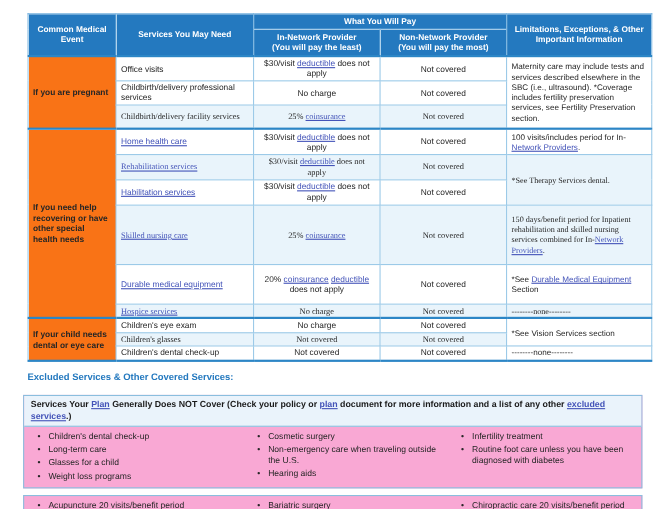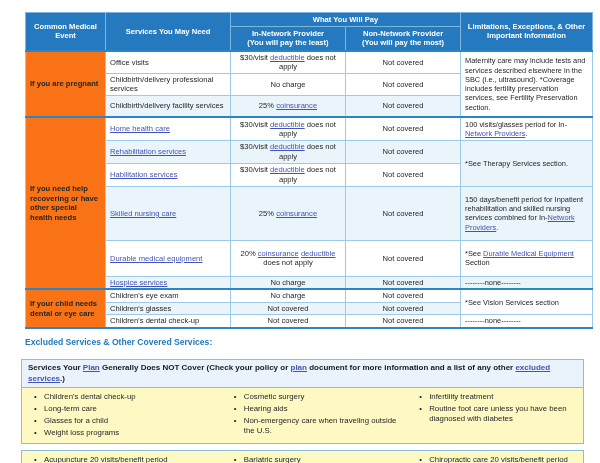--- a/index.html
+++ b/index.html
@@ -9,33 +9,33 @@
   
   table.benefits{border-collapse:collapse;table-layout:fixed;width:567px;margin:12px 0 0 25px;
     border:1.5px solid #4f9fd3;}
   table.benefits th, table.benefits td{overflow:hidden;}
   thead th{background:#2479bf;color:#ffffff;font-weight:bold;font-size:7.6px;line-height:1.25;
     padding:2px 3px;border:1px solid #7db6e0;text-align:center;vertical-align:middle;}
   thead tr.hrow2 th, thead th[rowspan]{border-bottom:2px solid #2c86c6;}
   tbody td{font-size:7.6px;line-height:1.25;padding:1px 4px;vertical-align:middle;
     border:1px solid #9ccae8;background:#ffffff;}
   td.event{background:#f97316;font-weight:bold;vertical-align:middle;}
-  tr.stripe td.serv, tr.stripe td.pay, tr.stripe td.lim{background:#e9f4fb;}
+  tr.stripe td.serv, tr.stripe td.pay, tr.stripe td.lim{background:#e9f4fb;font-family:Liberation Serif, serif;}
   td.pay{text-align:center;}
   td.serv{text-align:left;}
   td.lim{font-size:7.4px;text-align:left;}
   tr.grp-end > td, td.span-gb{border-bottom:2.5px solid #2c86c6;}
   table.benefits{border-bottom:2.5px solid #2c86c6;}
   tr.rh20{height:20px}tr.rh22{height:22px}tr.rh23{height:23px}tr.rh54{height:54px}
   tr.rh24{height:36px}tr.rh11{height:11px}tr.rh12{height:12px}
   .lnk{color:#4353b8;text-decoration:underline;}
 
   
   .section-heading{margin:8px 0 12px 25px;font-size:8.6px;font-weight:bold;color:#2479bf;}
-  .box{margin:6px 0 0 21px;width:561px;border:1.2px solid #8abede;background:#fef9c3;}
+  .box{margin:6px 0 0 21px;width:561px;border:1.2px solid #8abede;background:#f9a8d4;}
   .box-header{background:#eaf3fb;border-bottom:1.2px solid #8abede;font-weight:bold;
     font-size:8px;line-height:1.35;padding:3px 6px;color:#1a1a1a;}
   .box-body{display:flex;padding:2px 6px 4px 10px;}
   .bcol1{flex:1.25;}
   .bcol2{flex:1.16;}
   .bcol3{flex:1;}
   ul.blist{margin:0;padding:0;list-style:none;}
   ul.blist li{font-size:7.8px;line-height:1.25;margin:2px 8px 2px 0;padding-left:12px;position:relative;}
   ul.blist li::before{content:"\2022";position:absolute;left:2px;top:0;}
 </style>
@@ -88,27 +88,27 @@
         <td class="serv"><span>Childbirth/delivery facility services</span></td>
         <td class="pay"><span>25% </span><span class="lnk">coinsurance</span></td>
         <td class="pay">Not covered</td>
       </tr>
 
       <tr class="rh23">
         <td class="event span-gb" rowspan="6">If you need help recovering or have other special health needs</td>
         <td class="serv"><span class="lnk">Home health care</span></td>
         <td class="pay"><span>$30/visit </span><span class="lnk">deductible</span><span> does not apply</span></td>
         <td class="pay">Not covered</td>
-        <td class="lim"><span>100 visits/glasses period for In-</span><span class="lnk">Network Providers</span><span>.</span></td>
+        <td class="lim"><span>100 visits/includes period for In-</span><span class="lnk">Network Providers</span><span>.</span></td>
       </tr>
       <tr class="rh23 stripe">
         <td class="serv"><span class="lnk">Rehabilitation services</span></td>
         <td class="pay"><span>$30/visit </span><span class="lnk">deductible</span><span> does not apply</span></td>
         <td class="pay">Not covered</td>
-        <td class="lim" rowspan="2"><span>*See Therapy Services section.</span></td>
+        <td class="lim" rowspan="2"><span>*See Therapy Services dental.</span></td>
       </tr>
       <tr class="rh23">
         <td class="serv"><span class="lnk">Habilitation services</span></td>
         <td class="pay"><span>$30/visit </span><span class="lnk">deductible</span><span> does not apply</span></td>
         <td class="pay">Not covered</td>
       </tr>
       <tr class="rh54 stripe">
         <td class="serv"><span class="lnk">Skilled nursing care</span></td>
         <td class="pay"><span>25% </span><span class="lnk">coinsurance</span></td>
         <td class="pay">Not covered</td>
@@ -154,22 +154,22 @@
     <div class="box-header"><span>Services Your </span><span class="lnk">Plan</span><span> Generally Does NOT Cover (Check your policy or </span><span class="lnk">plan</span><span> document for more information and a list of any other </span><span class="lnk">excluded services</span><span>.)</span></div>
     <div class="box-body">
       <ul class="blist bcol1">
         <li>Children's dental check-up</li>
         <li>Long-term care</li>
         <li>Glasses for a child</li>
         <li>Weight loss programs</li>
       </ul>
       <ul class="blist bcol2">
         <li>Cosmetic surgery</li>
+        <li>Non-emergency care when traveling outside the U.S.</li>
         <li>Hearing aids</li>
-        <li>Non-emergency care when traveling outside the U.S.</li>
       </ul>
       <ul class="blist bcol3">
         <li>Infertility treatment</li>
         <li>Routine foot care unless you have been diagnosed with diabetes</li>
       </ul>
     </div>
   </div>
 
   <div class="box">
     <div class="box-body">

